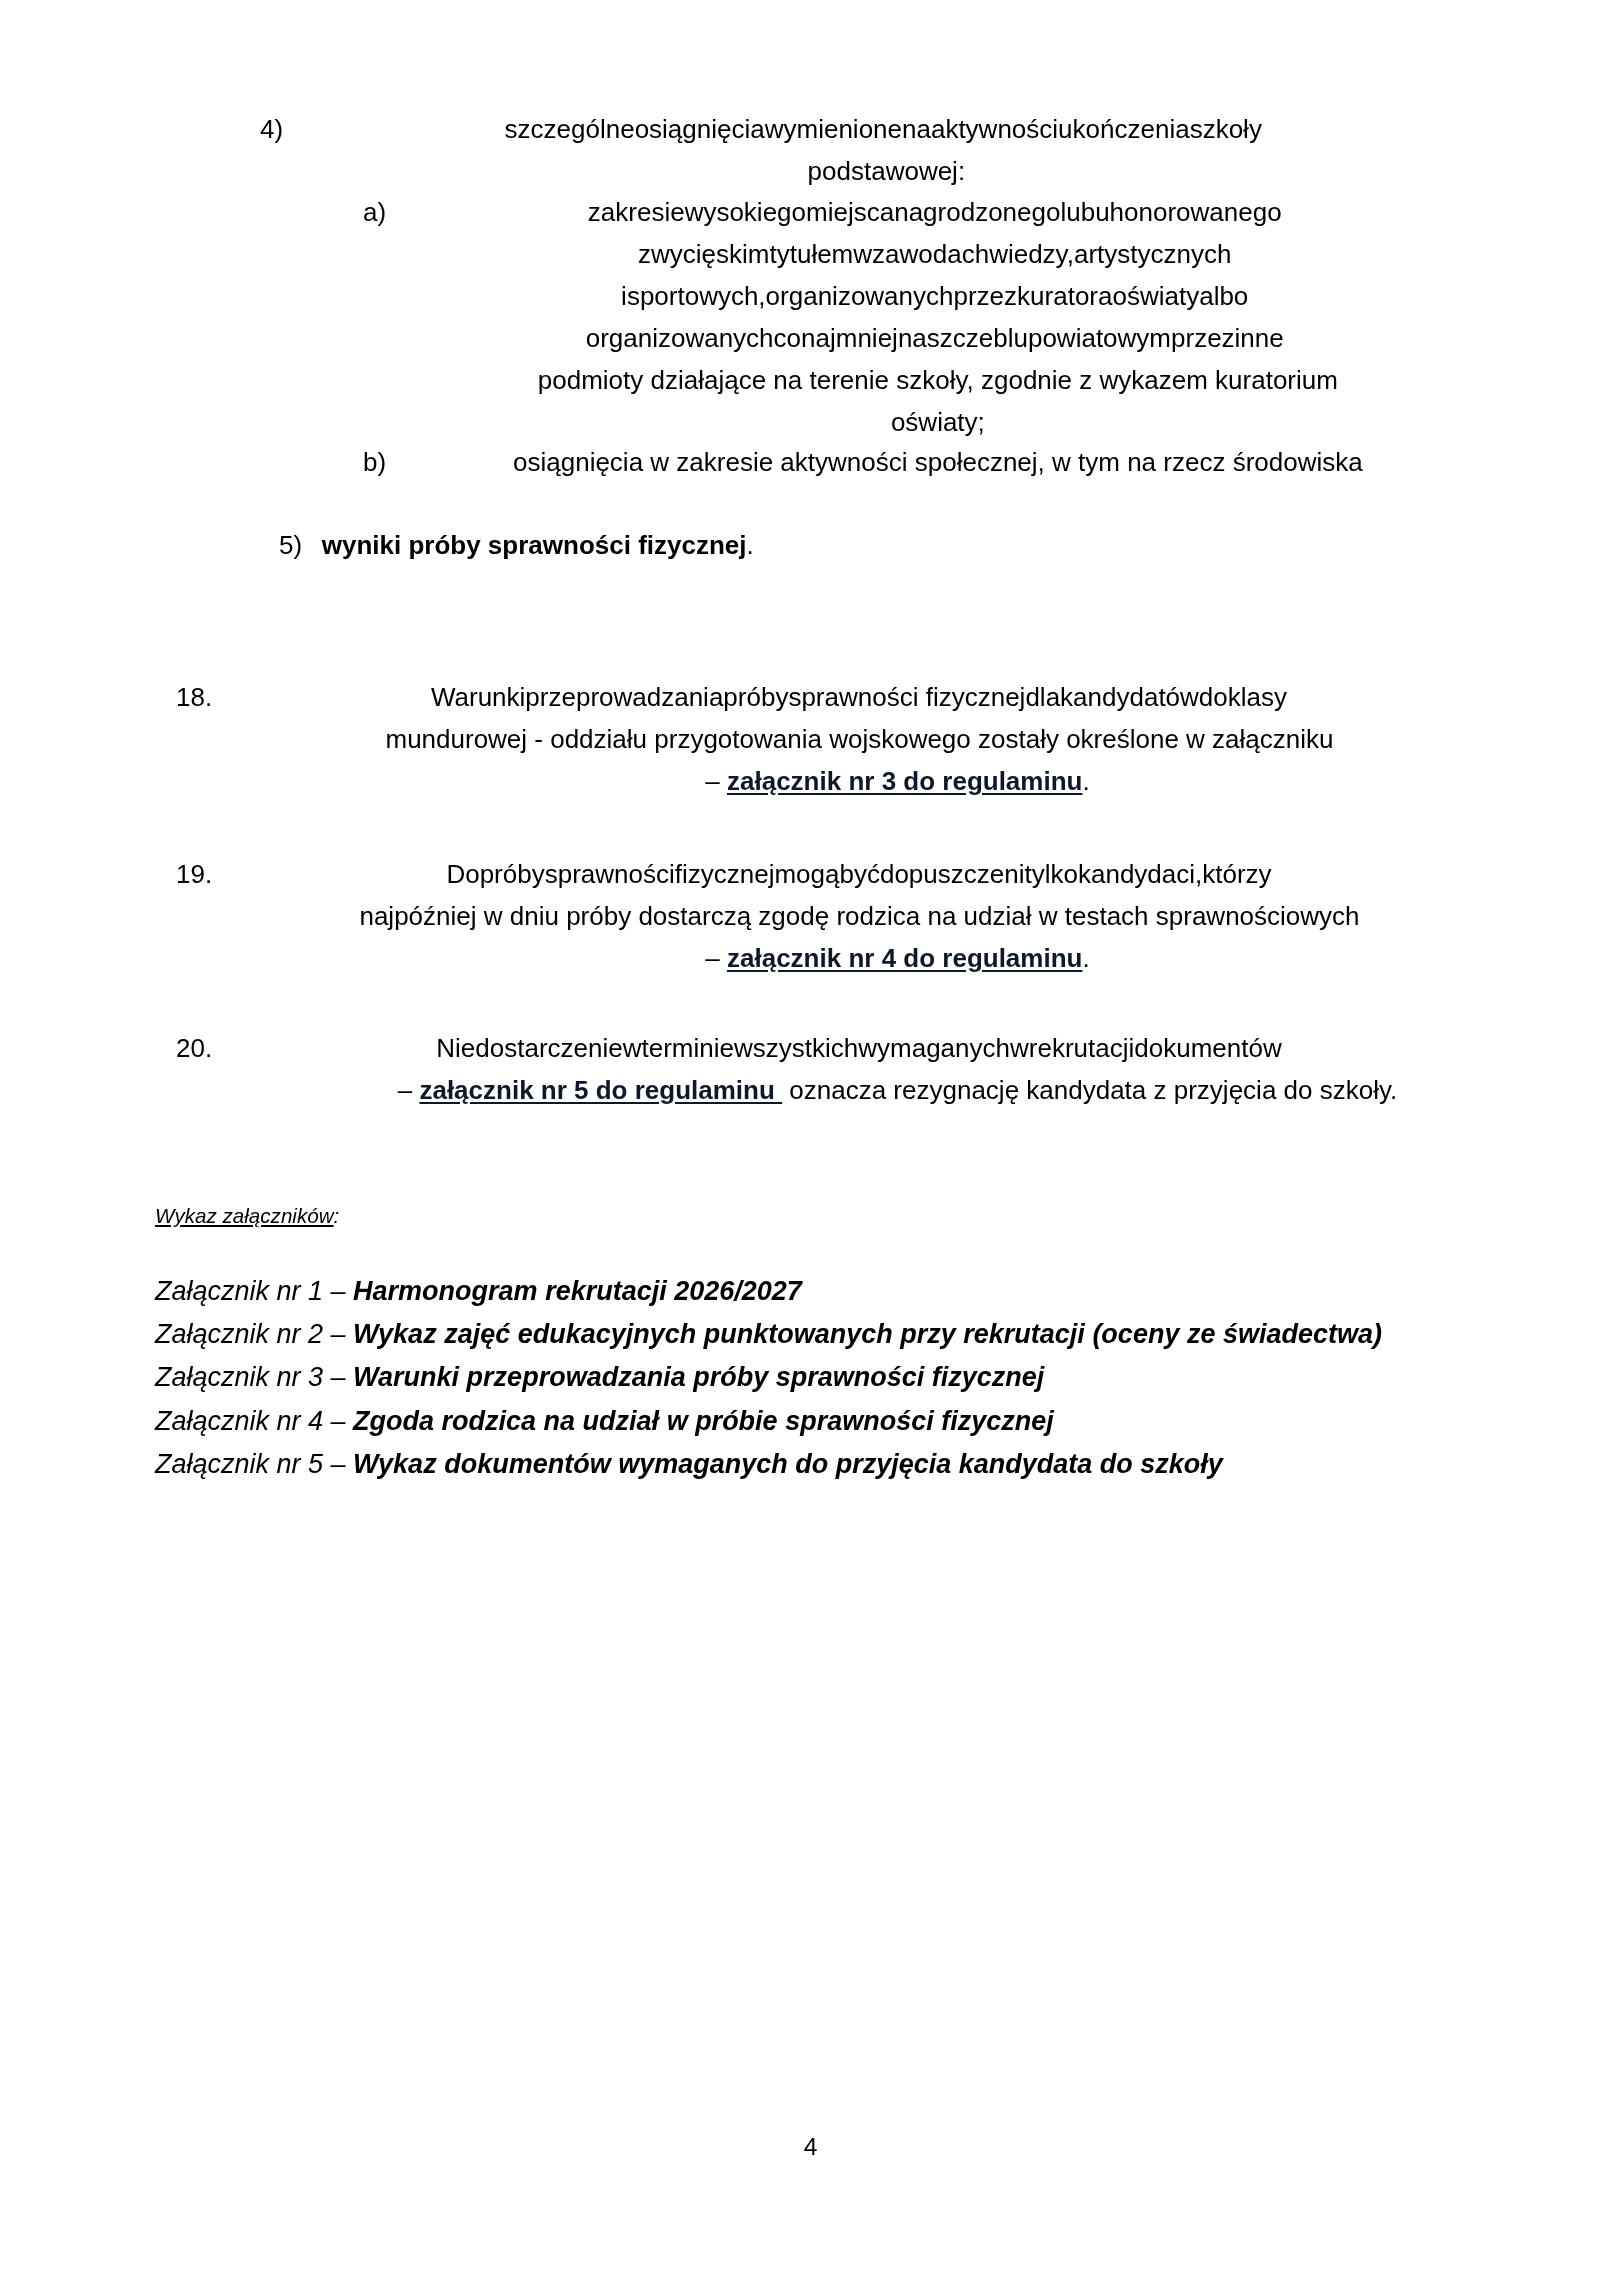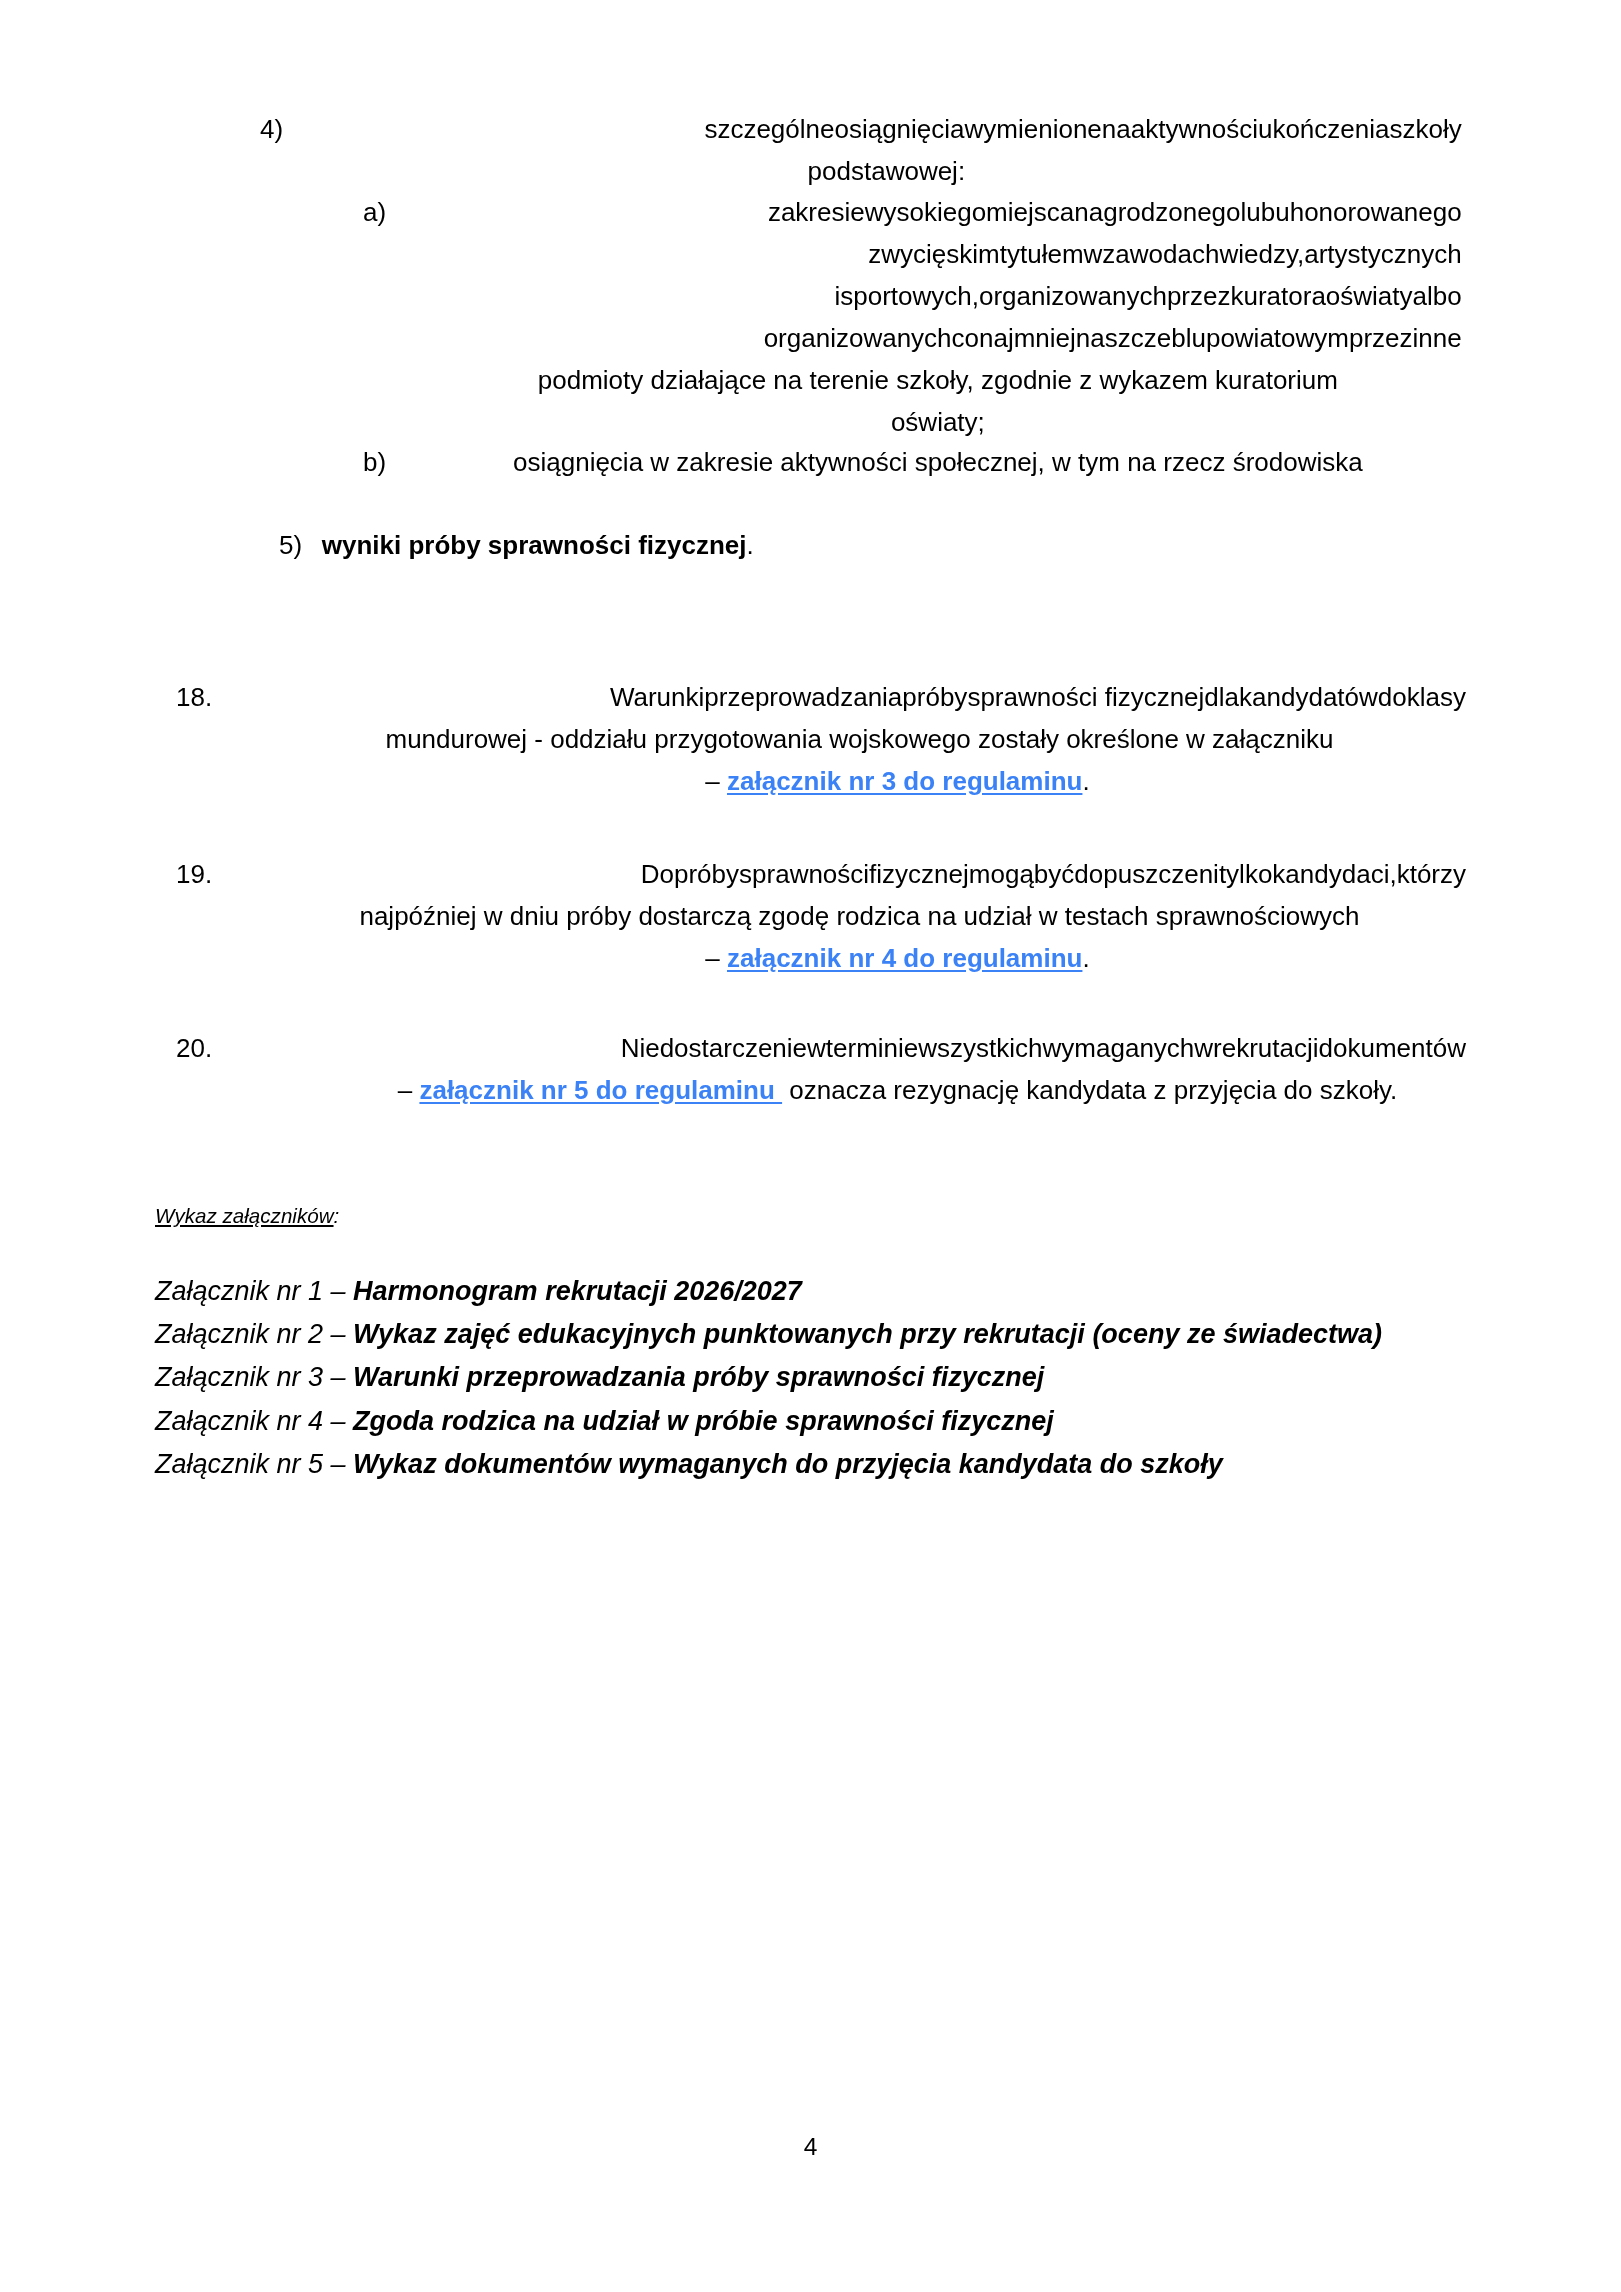--- a/index.html
+++ b/index.html
@@ -40,30 +40,30 @@
     white-space: pre;
   }
   .body {
     flex: 1 1 auto;
     text-align: justify;
     text-justify: inter-word;
   }
   
   .jline {
     display: flex;
-    justify-content: flex-end;
+    justify-content: center;
     white-space: nowrap;
   }
   .jline.noj { justify-content: center; }
   .jline.noj > span { white-space: pre; }
 
   b, .b { font-weight: bold; }
 
   .lnk {
-    color: #3b82f6;
+    color: #0f172a;
     font-weight: bold;
     text-decoration: underline;
     text-underline-offset: 2.9px;
     white-space: pre;
   }
   .dash { color: #000; font-weight: normal; white-space: pre; }
 
   
   .att-head {
     position: absolute;

